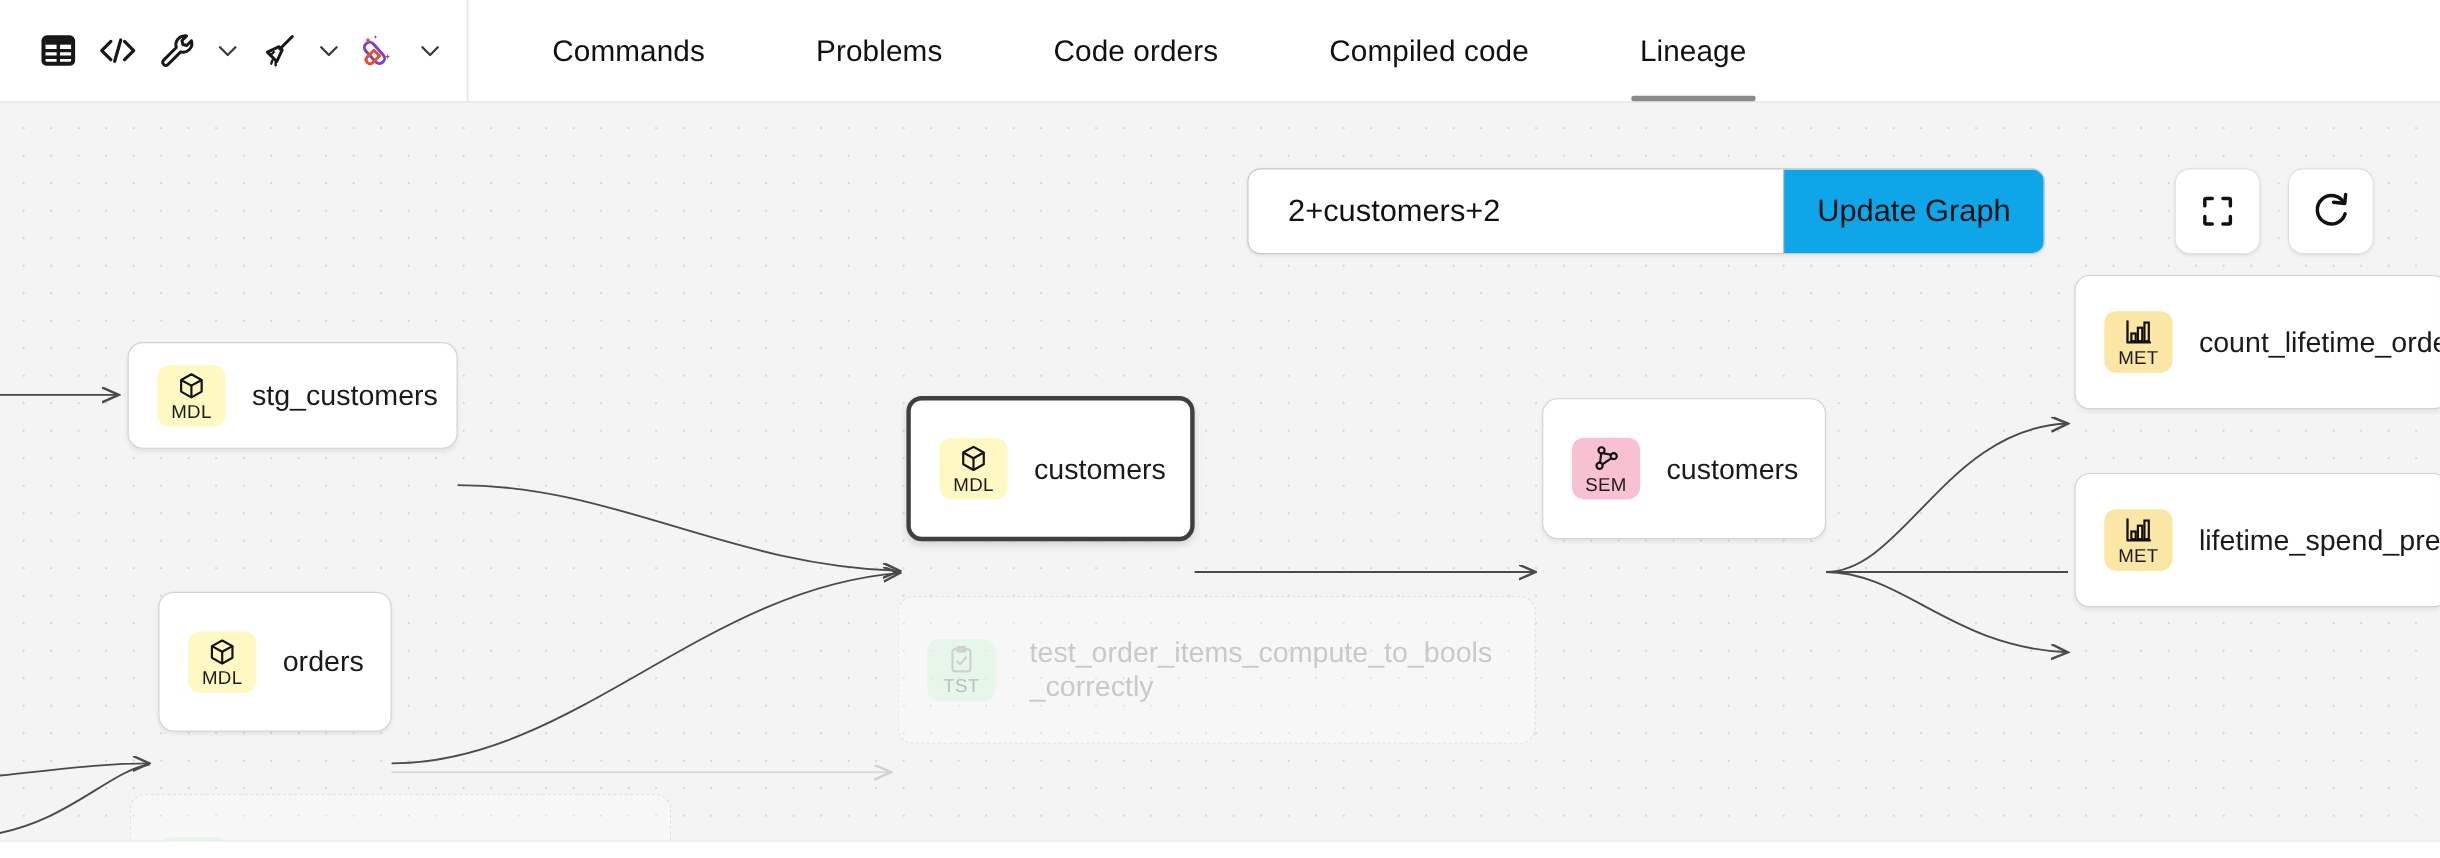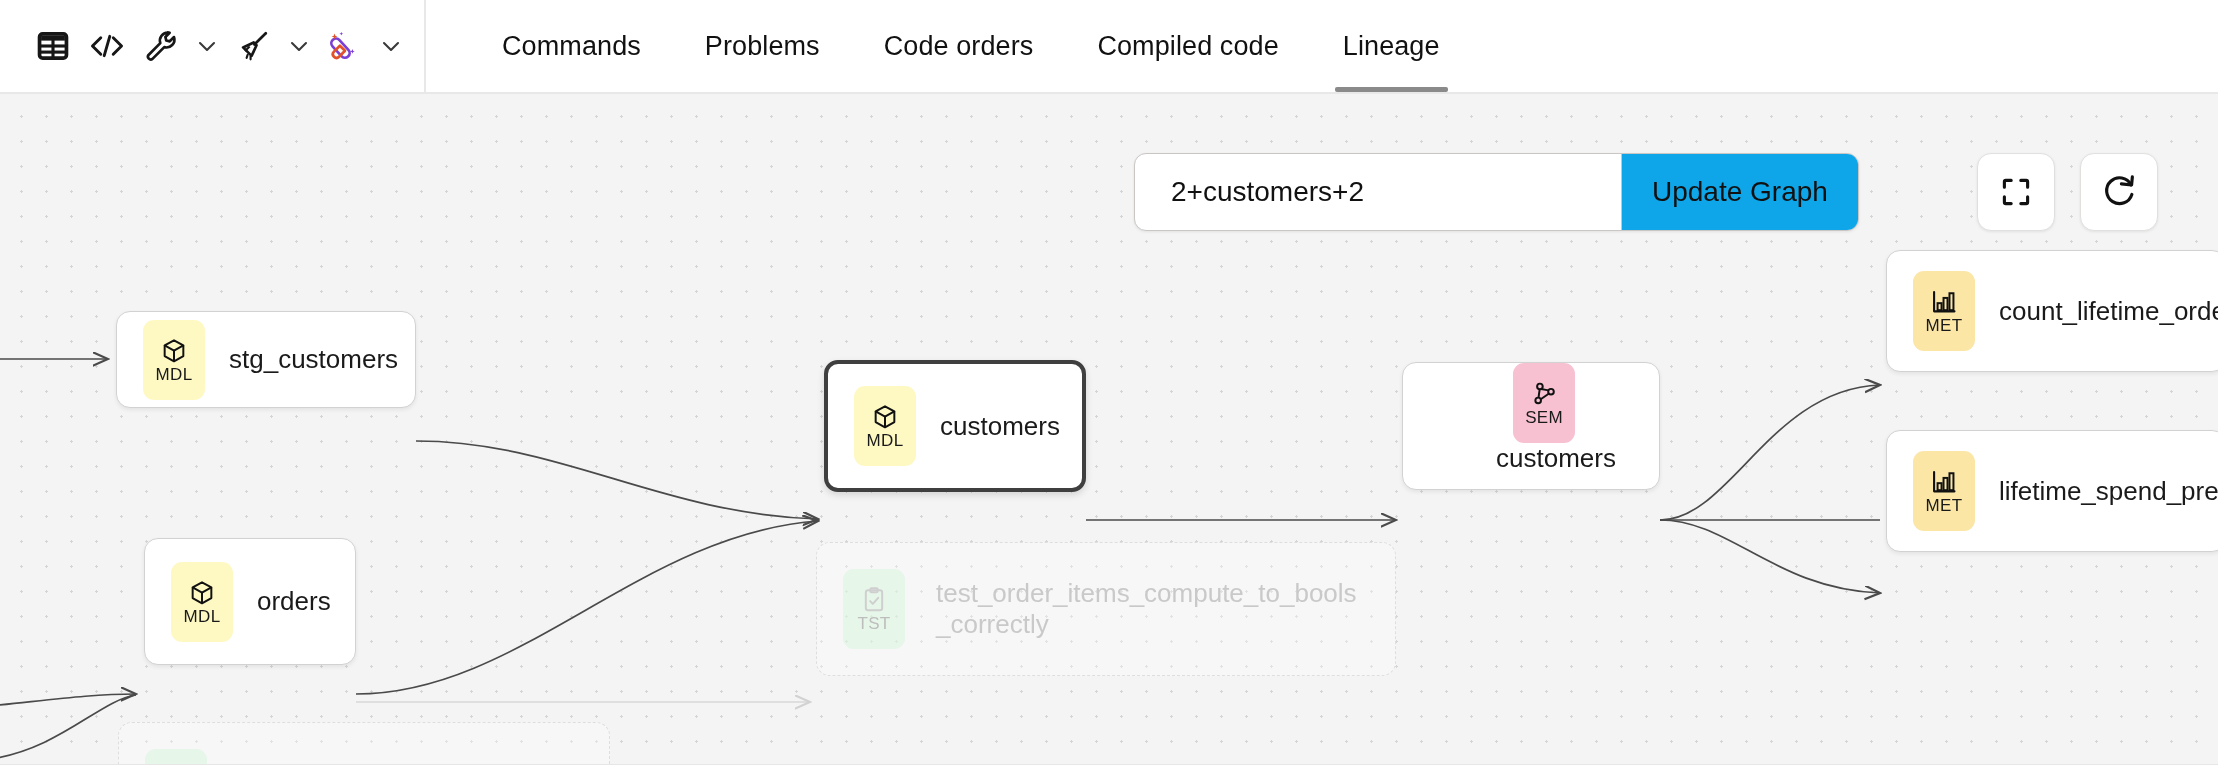--- a/index.html
+++ b/index.html
@@ -34,20 +34,21 @@
   .tool-btn svg { display: block; }
   .chev {
     display: flex; align-items: center; justify-content: center;
     width: 38px; height: 54px; cursor: pointer;
   }
   .tool-pair { display: flex; align-items: center; }
 
   .tabs {
     display: flex; align-items: stretch;
     padding-left: 44px;
+    gap: 37px;
   }
   .tab {
     position: relative;
     display: flex; align-items: center;
     padding: 0 32px;
     font-size: 27px;
     color: #111111;
     cursor: pointer;
     white-space: nowrap;
     letter-spacing: .1px;
@@ -92,21 +93,21 @@
   .node.selected {
     border: 4px solid #3f3f3f;
     box-shadow: 0 3px 7px rgba(0,0,0,.13);
   }
   .node.ghost {
     background: rgba(255,255,255,.32);
     border: 1.5px dashed #dedede;
     box-shadow: none;
   }
   .badge {
-    width: 62px; height: 80px;
+    width: 62px; height: 56px;
     border-radius: 11px;
     display: flex; flex-direction: column;
     align-items: center; justify-content: center;
     flex: 0 0 auto;
     gap: 1px;
   }
   .badge .bt { font-size: 17px; line-height: 17px; color: #1a1a1a; letter-spacing: .3px; }
   .badge svg { display: block; }
   .badge.mdl { background: #fef9c3; align-items: center; }
   .badge.sem { background: #f7c1d2; }
@@ -323,21 +324,21 @@
       <svg width="28" height="28" viewBox="0 0 24 24">
         <path d="M12 2.8 20 7.2 12 11.6 4 7.2z" fill="none" stroke="#111" stroke-width="1.7" stroke-linejoin="round"></path>
         <path d="M4 7.2 4 16.3 12 20.8 20 16.3 20 7.2" fill="none" stroke="#111" stroke-width="1.7" stroke-linejoin="round"></path>
         <path d="M12 11.6 12 20.8" fill="none" stroke="#111" stroke-width="1.7"></path>
       </svg>
       <span class="bt">MDL</span>
     </div>
     <span class="label">customers</span>
   </div>
 
-  <div class="node" style="left:1402px; top:268px; width:258px; height:128px;flex-direction:column;">
+  <div class="node" style="left:1402px; top:268px; width:258px; height:128px;">
     <div class="badge sem">
       <svg width="28" height="28" viewBox="0 0 24 24">
         <circle cx="8.5" cy="5.5" r="2.4" fill="none" stroke="#111" stroke-width="1.7"></circle>
         <circle cx="18" cy="10" r="2.4" fill="none" stroke="#111" stroke-width="1.7"></circle>
         <circle cx="7" cy="17.5" r="2.4" fill="none" stroke="#111" stroke-width="1.7"></circle>
         <line x1="9.4" y1="7.7" x2="15.9" y2="8.9" stroke="#111" stroke-width="1.7"></line>
         <line x1="8.3" y1="7.9" x2="7.3" y2="15.1" stroke="#111" stroke-width="1.7"></line>
         <line x1="9.2" y1="16.5" x2="16.3" y2="11.6" stroke="#111" stroke-width="1.7"></line>
       </svg>
       <span class="bt">SEM</span>

